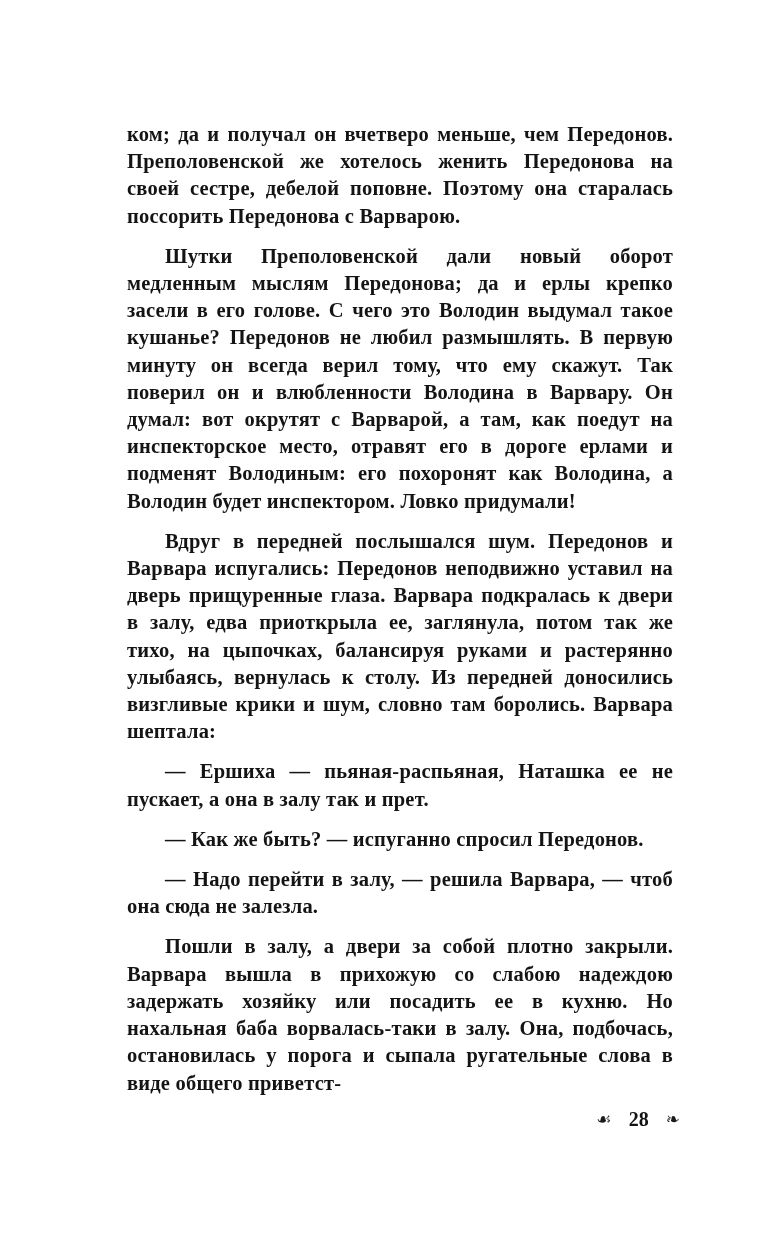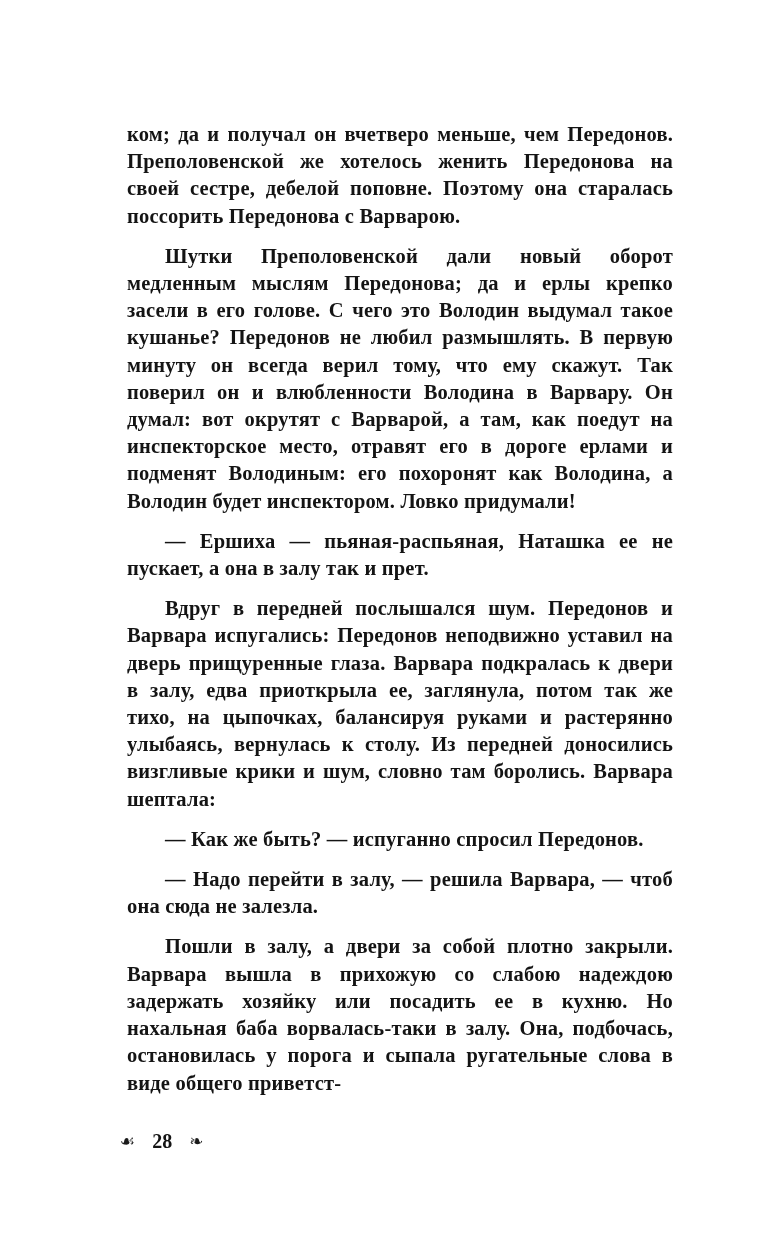--- a/index.html
+++ b/index.html
@@ -33,25 +33,24 @@
     text-indent: 38px;
   }
   .para.no-indent {
     text-indent: 0;
   }
   .footer {
     position: absolute;
     left: 114px;
     width: 572px;
     top: 1108px;
-    text-align: left;
+    text-align: right;
     font-size: 20px;
     font-weight: bold;
     color: #141414;
-    margin-top: 22px;
   }
   .footer .ornament {
     font-family: "DejaVu Sans", sans-serif;
     font-size: 17px;
     font-weight: normal;
     color: #1a1a1a;
     padding: 0 6px;
     vertical-align: 1px;
   }
   .footer .page-number {
@@ -60,22 +59,22 @@
   }
 </style>
 </head>
 <body>
 
 <div class="page">
 
   <div class="text-block">
     <p class="para no-indent">ком; да и получал он вчетверо меньше, чем Передонов. Преполовенской же хотелось женить Передонова на своей сестре, дебелой поповне. Поэтому она старалась поссорить Передонова с Варварою.</p>
     <p class="para">Шутки Преполовенской дали новый оборот медленным мыслям Передонова; да и ерлы крепко засели в его голове. С чего это Володин выдумал такое кушанье? Передонов не любил размышлять. В первую минуту он всегда верил тому, что ему скажут. Так поверил он и влюбленности Володина в Варвару. Он думал: вот окрутят с Варварой, а там, как поедут на инспекторское место, отравят его в дороге ерлами и подменят Володиным: его похоронят как Володина, а Володин будет инспектором. Ловко придумали!</p>
+    <p class="para">Вдруг в передней послышался шум. Передонов и Варвара испугались: Передонов неподвижно уставил на дверь прищуренные глаза. Варвара подкралась к двери в залу, едва приоткрыла ее, заглянула, потом так же тихо, на цыпочках, балансируя руками и растерянно улыбаясь, вернулась к столу. Из передней доносились визгливые крики и шум, словно там боролись. Варвара шептала:</p>
     <p class="para">— Ершиха — пьяная-распьяная, Наташка ее не пускает, а она в залу так и прет.</p>
-    <p class="para">Вдруг в передней послышался шум. Передонов и Варвара испугались: Передонов неподвижно уставил на дверь прищуренные глаза. Варвара подкралась к двери в залу, едва приоткрыла ее, заглянула, потом так же тихо, на цыпочках, балансируя руками и растерянно улыбаясь, вернулась к столу. Из передней доносились визгливые крики и шум, словно там боролись. Варвара шептала:</p>
     <p class="para">— Как же быть? — испуганно спросил Передонов.</p>
     <p class="para">— Надо перейти в залу, — решила Варвара, — чтоб она сюда не залезла.</p>
     <p class="para">Пошли в залу, а двери за собой плотно закрыли. Варвара вышла в прихожую со слабою надеждою задержать хозяйку или посадить ее в кухню. Но нахальная баба ворвалась-таки в залу. Она, подбочась, остановилась у порога и сыпала ругательные слова в виде общего приветст-</p>
   </div>
 
   <div class="footer">
     <span class="ornament">☙</span>
     <span class="page-number">28</span>
     <span class="ornament">❧</span>
   </div>

